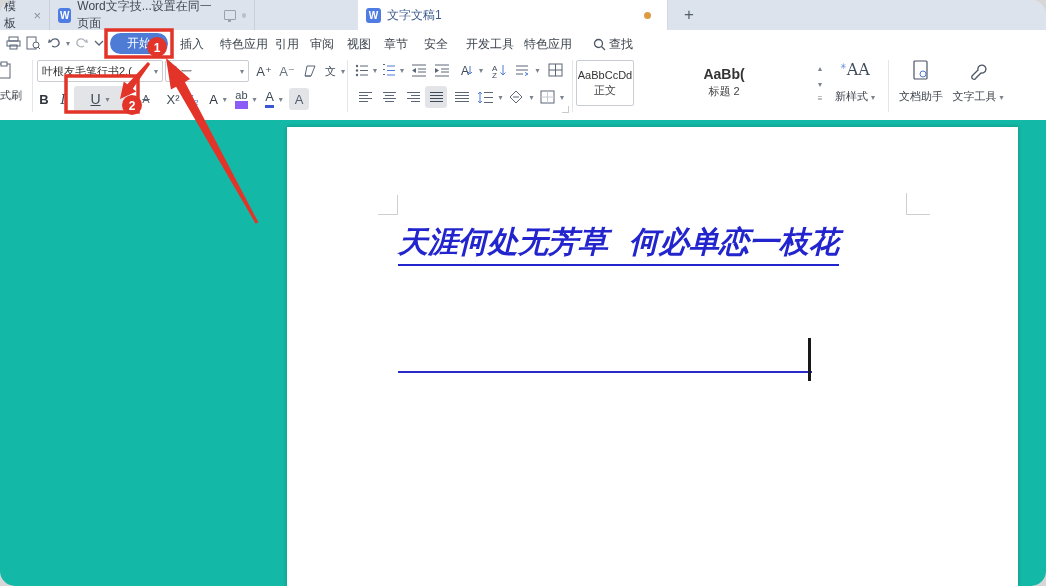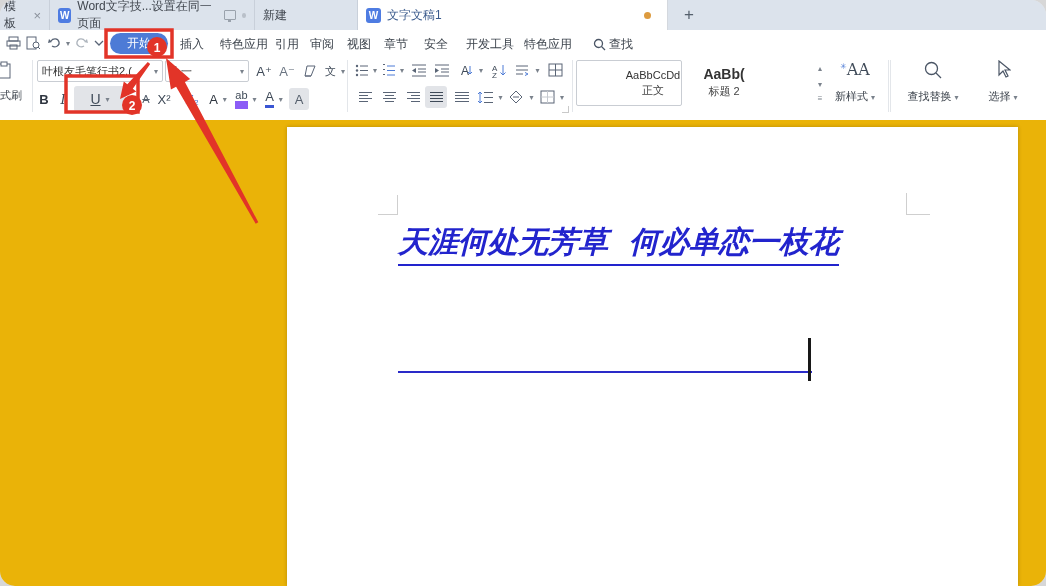--- a/index.html
+++ b/index.html
@@ -26,26 +26,26 @@
   .toolbar{position:absolute;left:0;top:56px;width:1046px;height:64px;background:#ffffff;border-bottom:1px solid #dfe2e6;}
   .sep{position:absolute;top:4px;width:1px;height:52px;background:#e3e6ea;}
   .combo{position:absolute;height:22px;border:1px solid #c9cdd3;border-radius:2px;background:#fff;font-size:11px;display:flex;align-items:center;padding:0 4px;box-sizing:border-box;color:#333;}
   .dd{font-size:8px;color:#7a828c;margin-left:auto;padding-left:3px;}
   .tbtn{position:absolute;display:flex;align-items:center;justify-content:center;font-size:13px;color:#3f4a58;}
   .tbtn .dd{margin-left:2px;}
   .ubtn{background:#e2e4e8;border-radius:3px;}
   .activebg{background:#e2e4e8;border-radius:3px;}
   .stylebox{position:absolute;top:60px;height:44px;display:flex;flex-direction:column;align-items:center;justify-content:center;gap:2px;font-size:11px;color:#333;}
   .stylebox .sample{font-size:13px;white-space:nowrap;}
-  .stylebox.first{border:1px solid #c9cdd3;border-radius:2px;background:#fff;padding-left:48px;}
+  .stylebox.first{border:1px solid #c9cdd3;border-radius:2px;background:#fff;}
   .stylebox .sname{font-size:11px;color:#444;}
   .bigbtn{position:absolute;top:58px;width:64px;height:48px;display:flex;flex-direction:column;align-items:center;justify-content:space-between;padding:2px 0;box-sizing:border-box;font-size:11px;color:#3c434c;}
   .corner{position:absolute;width:6px;height:6px;border-right:1px solid #c9c9c9;border-bottom:1px solid #c9c9c9;}
   
-  .docarea{position:absolute;left:0;top:120px;width:1046px;height:466px;background:#eab308;}
+  .docarea{position:absolute;left:0;top:120px;width:1046px;height:466px;background:#14b8a6;}
   .page{position:absolute;left:287px;top:7px;width:731px;height:459px;background:#ffffff;box-shadow:0 0 4px rgba(0,0,0,0.22);}
   .mark{position:absolute;background:#cfcfcf;}
   .doctext{position:absolute;left:111px;top:95px;font-family:"DejaVu Serif","Liberation Serif",serif;
            font-style:italic;font-weight:bold;font-size:30px;white-space:pre;letter-spacing:0px;
            border-bottom:2px solid currentColor;padding-bottom:1px;}
   .blueline{position:absolute;left:111px;top:244px;width:414px;height:2px;background:#2a2ac8;}
   .caret{position:absolute;left:521px;top:211px;width:3px;height:43px;background:#181818;}
   
   .annot{position:absolute;left:0;top:0;width:1046px;height:586px;pointer-events:none;}
   svg text.num{font-family:"Liberation Sans",sans-serif;font-size:12px;font-weight:bold;fill:#fff;}
@@ -58,23 +58,20 @@
   <div class="tabbar">
     <div class="tab" style="left:0;width:50px;padding-left:4px;">
       <span>模板</span>
       <span class="tab-close">×</span>
     </div>
     <div class="tab" style="left:50px;width:205px;">
       <span class="wps-ic">W</span>
       <span>Word文字技...设置在同一页面</span>
       <span class="mon-ic"></span>
       <span class="dot-grey"></span>
-    </div>
-    <div class="tab" style="left:255px;width:103px;">
-      <span>新建</span>
     </div>
     <div class="tab active" style="left:358px;width:310px;">
       <span class="wps-ic">W</span>
       <span style="color:#3a5a8c;">文字文稿1</span>
       <span class="dot-orange" style="margin-left:auto;margin-right:8px;"></span>
     </div>
     <div class="newtab">+</div>
   </div>
 
   <div class="menurow">
@@ -164,21 +161,21 @@
         <span class="dd">▾</span>
     </span>
 
     <span class="tbtn" style="left:36px;top:32px;width:16px;height:22px;font-weight:bold;color:#2f3640;">B</span>
     <span class="tbtn" style="left:56px;top:32px;width:14px;height:22px;font-style:italic;font-family:'DejaVu Serif',serif;">I</span>
     <span class="tbtn ubtn" style="left:74px;top:80px;position:absolute;width:52px;height:26px;top:30px;">
       <span style="text-decoration:underline;font-size:14px;">U</span>
       <span class="dd">▾</span>
     </span>
     <span class="tbtn" style="left:138px;top:34px;width:16px;height:18px;font-size:11px;text-decoration:line-through;color:#56606d;">A</span>
-    <span class="tbtn" style="left:153px;top:32px;width:22px;height:22px;">X²</span>
+    <span class="tbtn" style="left:162px;top:32px;width:22px;height:22px;">X²</span>
     <span class="tbtn" style="left:181px;top:32px;width:22px;height:22px;color:#4d7bd6;">X₂</span>
     <span class="tbtn" style="left:206px;top:32px;width:24px;height:22px;color:#2f3640;">
       <span>A</span>
         <span class="dd">▾</span>
     </span>
     <span class="tbtn" style="left:233px;top:32px;width:26px;height:22px;font-size:11px;">
       <span style="border-bottom:8px solid #8b5cf6;">ab</span>
         <span class="dd">▾</span>
     </span>
     <span class="tbtn" style="left:261px;top:32px;width:26px;height:22px;">
@@ -333,36 +330,20 @@
 
   </div>
 
   <div class="abs" style="left:0;top:56px;width:1046px;height:64px;pointer-events:none;">
     
     
   </div>
 
   <div class="abs" style="left:0;top:56px;width:0;height:0;"></div>
 
-  <div class="abs" style="left:890px;top:56px;width:156px;height:63px;background:#fff;">
-    <div class="sep" style="left:0;top:4px;position:absolute;"></div>
-    <div class="bigbtn" style="left:8px;top:2px;position:absolute;width:70px;">
-      <svg width="20" height="20">
-          <circle cx="8.5" cy="8.5" r="6" fill="none" stroke="#4a5565" stroke-width="1.3"></circle>
-          <line x1="13" y1="13" x2="18" y2="18" stroke="#4a5565" stroke-width="1.3"></line>
-        </svg>
-      <span><span>查找替换</span><span class="dd">▾</span></span>
-    </div>
-    <div class="bigbtn" style="left:86px;top:2px;position:absolute;width:54px;">
-      <svg width="16" height="20">
-          <path d="M4 1 L4 15 L8 11 L11 17 L13 16 L10 10 L15 10 Z" fill="none" stroke="#4a5565" stroke-width="1.2"></path>
-        </svg>
-      <span><span>选择</span><span class="dd">▾</span></span>
-    </div>
-  </div>
 
   <div class="docarea">
     <div class="page">
 
       <div class="mark" style="left:110px;top:68px;width:1px;height:20px;"></div>
       <div class="mark" style="left:91px;top:87px;width:20px;height:1px;"></div>
       <div class="mark" style="left:619px;top:66px;width:1px;height:22px;"></div>
       <div class="mark" style="left:619px;top:87px;width:24px;height:1px;"></div>
 
       <div class="doctext" style="color:#2224cd;">天涯何处无芳草  何必单恋一枝花</div>

